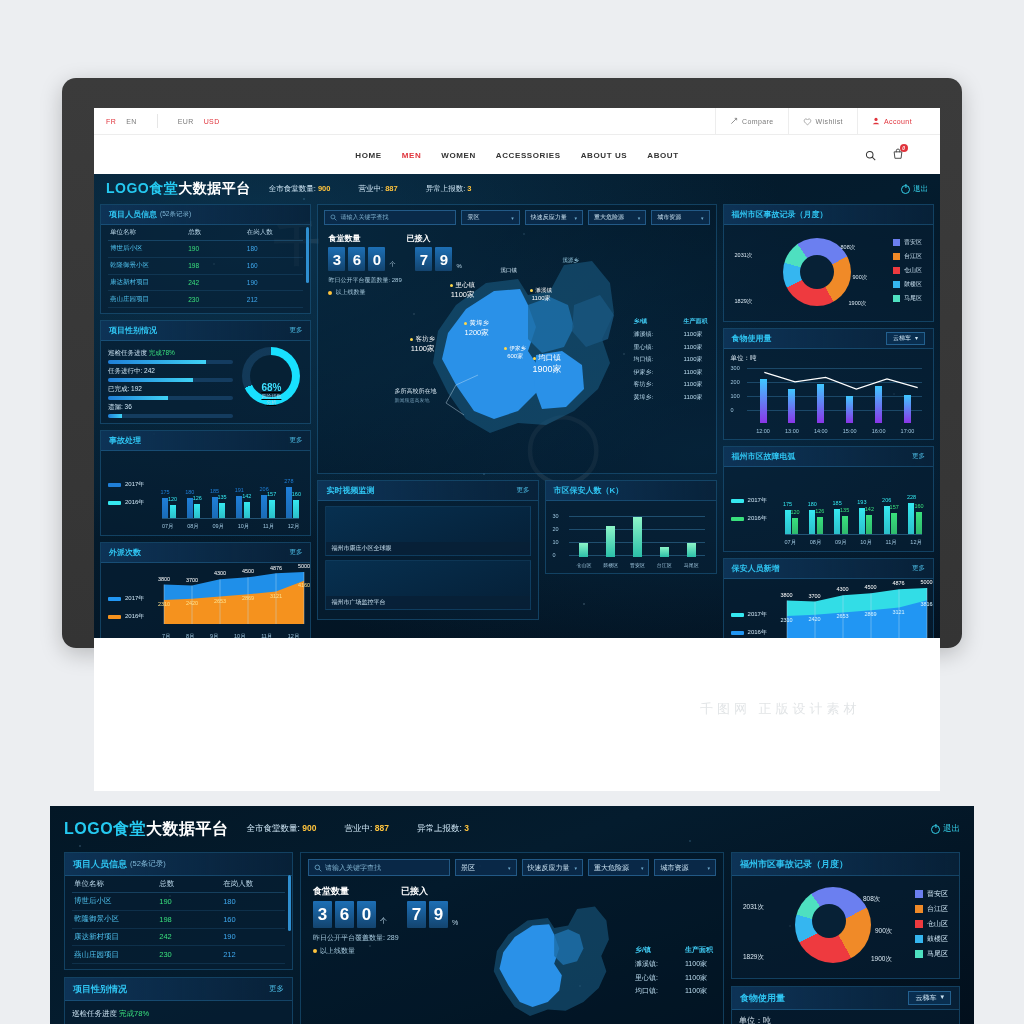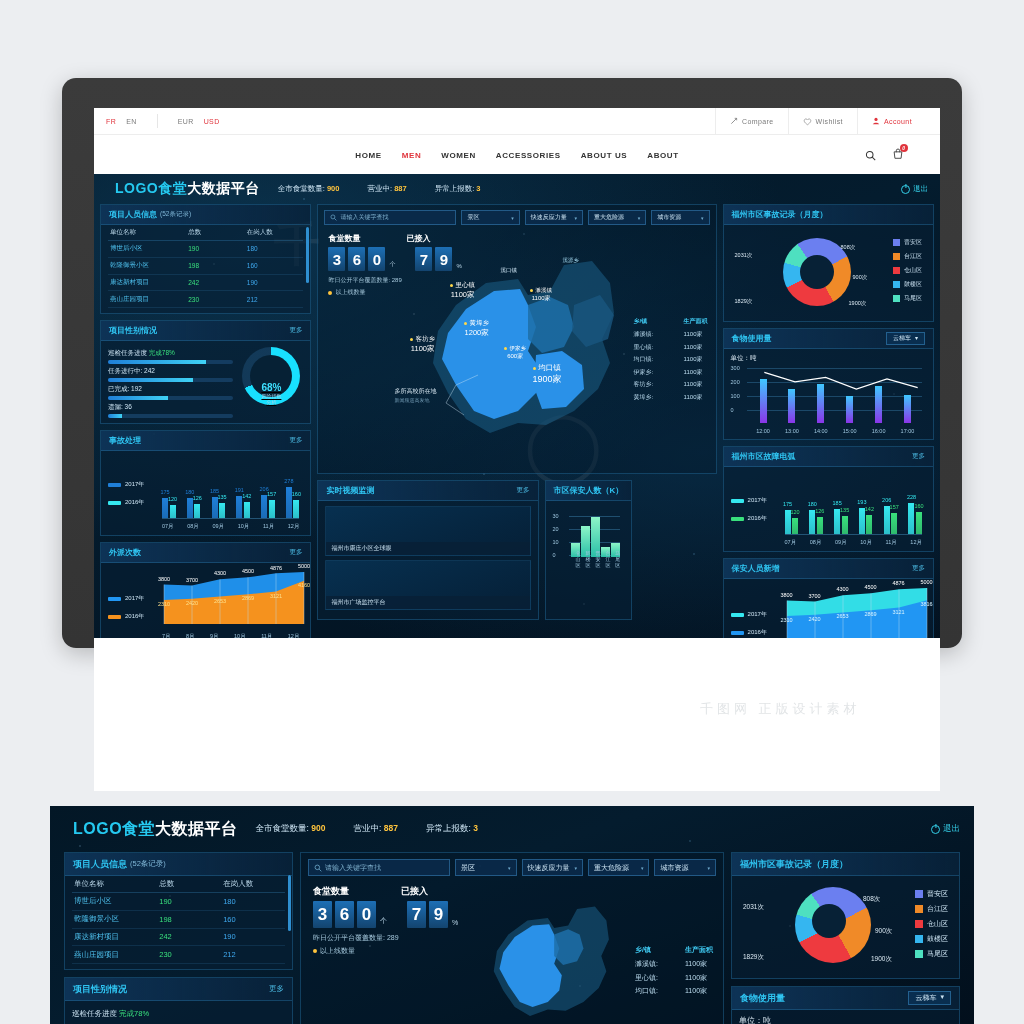--- a/index.html
+++ b/index.html
@@ -62,21 +62,21 @@
       radial-gradient(1px 1px at 800px 220px,#9fd8ff,transparent),
       radial-gradient(1px 1px at 60px 260px,#bfe7ff,transparent),
       radial-gradient(1px 1px at 180px 330px,#7fc8f5,transparent),
       radial-gradient(1px 1px at 280px 400px,#cfeaff,transparent),
       radial-gradient(1px 1px at 390px 300px,#9fd8ff,transparent),
       radial-gradient(1px 1px at 490px 430px,#bfe7ff,transparent),
       radial-gradient(1px 1px at 600px 380px,#7fc8f5,transparent),
       radial-gradient(1px 1px at 700px 440px,#cfeaff,transparent),
       radial-gradient(1px 1px at 820px 330px,#9fd8ff,transparent);
     background-repeat:no-repeat;}
-  .dhead{position:relative;height:30px;display:flex;align-items:center;padding:0 12px;margin-left:9px;}
+  .dhead{position:relative;height:30px;display:flex;align-items:center;padding:0 12px;}
   .logo{font-size:14px;font-weight:bold;letter-spacing:.5px;}
   .logo .c1{color:#25c9f0;}
   .logo .c2{color:#fff;}
   .hstats{display:flex;gap:28px;margin-left:18px;font-size:7.5px;color:#cfe6f5;align-items:center;}
   .hstats b{color:#ffc43d;font-weight:bold;}
   .logout{margin-left:auto;font-size:7.5px;color:#35cfe8;display:flex;align-items:center;gap:3px;}
   .pwr{width:7px;height:7px;border:1.2px solid #35cfe8;border-radius:50%;position:relative;}
   .pwr:after{content:"";position:absolute;left:50%;top:-2px;transform:translateX(-50%);
     width:1.2px;height:4px;background:#35cfe8;}
   .grid{position:relative;display:flex;gap:6px;padding:0 6px;}
@@ -540,21 +540,21 @@
                 <div class="qt">1200家</div>
               </div>
               <div class="mlabel" style="left:92px;top:130px;">
                 <div class="nm"><i class="mdot"></i><span>客坊乡</span></div>
                 <div class="qt">1100家</div>
               </div>
               <div class="mlabel" style="left:186px;top:140px;">
                 <div class="nm" style="font-size:5.5px;"><i class="mdot"></i><span>伊家乡</span></div>
                 <div class="qt" style="font-size:6px;">600家</div>
               </div>
-              <div class="mlabel" style="left:214px;top:158px;">
+              <div class="mlabel" style="left:214px;top:148px;">
                 <div class="nm" style="font-size:7.5px;"><i class="mdot"></i><span>均口镇</span></div>
                 <div class="qt" style="font-size:9px;">1900家</div>
               </div>
               <div class="mlabel" style="left:182px;top:62px;font-size:5.5px;color:#cfe6f5;">
                 <span>溪口镇</span>
               </div>
               <div style="position:absolute;left:244px;top:52px;font-size:5.5px;color:#9fd3ea;">溪源乡</div>
               <div style="position:absolute;left:76px;top:182px;font-size:6px;color:#dceaf4;">多所高校所在地</div>
               <div style="position:absolute;left:76px;top:192px;font-size:5px;color:#6f97b0;">新闻频道高发地</div>
 
@@ -622,21 +622,21 @@
               <div class="card-b">
                 <div class="vid">
                   <div class="cap">福州市康庄小区全球眼</div>
                 </div>
                 <div class="vid">
                   <div class="cap">福州市广场监控平台</div>
                 </div>
               </div>
             </div>
 
-            <div style="width:172px;display:flex;flex-direction:row;">
+            <div style="width:172px;display:flex;flex-direction:column;">
               <div class="card">
                 <div class="card-h">
                   <span class="card-t">市区保安人数（K）</span>
                 </div>
                 <div class="card-b">
                   <div class="mini" id="mini-guard">
                       <div class="grid-l" style="top: 10px;"></div>
                       <div class="yl" style="top: 10px;">30</div>
                       <div class="grid-l" style="top: 23px;"></div>
                       <div class="yl" style="top: 23px;">20</div>

